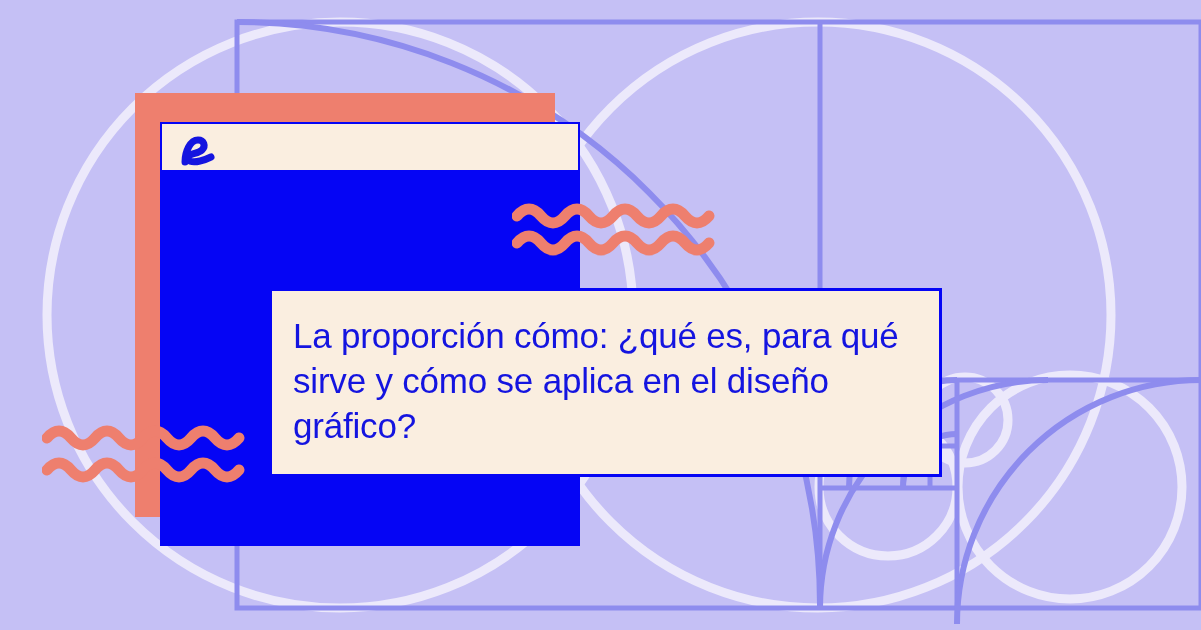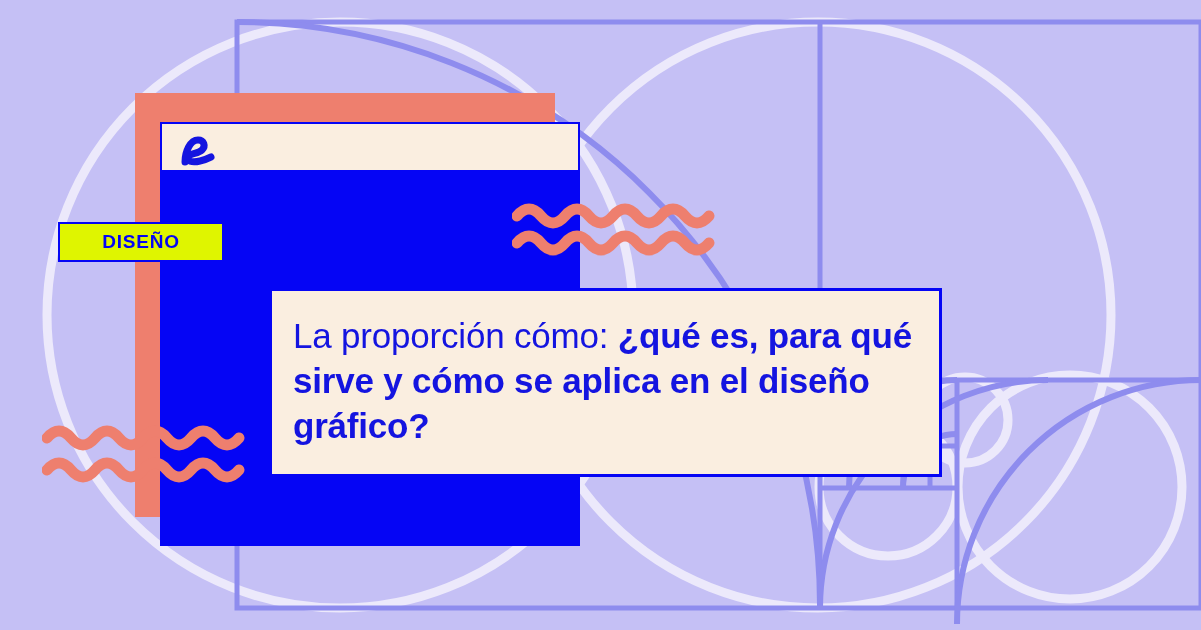--- a/index.html
+++ b/index.html
@@ -107,21 +107,21 @@
     left: 21px;
     top: 22px;
     width: 640px;
     color: #1414e0;
     font-size: 35px;
     line-height: 45px;
     font-family: "Liberation Sans", sans-serif;
     letter-spacing: -0.2px;
   }
   .title-light { font-weight: normal; }
-  .title-bold  { font-weight: bold; }
+  .title-bold  { font-weight: normal; }
 </style>
 </head>
 <body>
 
 <div id="canvas">
 
   <svg id="bg-geometry" viewBox="0 0 1201 630" xmlns="http://www.w3.org/2000/svg">
 
     <g fill="none" stroke="#ece9fb" stroke-width="9">
 
@@ -168,23 +168,20 @@
 
   <div class="blue-panel"></div>
 
   <div class="panel-header">
     <svg class="panel-logo" viewBox="0 0 40 38" xmlns="http://www.w3.org/2000/svg">
       <path d="M 9 32 C 9 22, 14 10, 22 10 C 28 10, 30 16, 26 20
                C 22 24, 14 23, 12 27 C 10 31, 16 33, 24 31 C 29 30, 33 28, 35 27" fill="none" stroke="#1414e0" stroke-width="7" stroke-linecap="round" stroke-linejoin="round"></path>
     </svg>
   </div>
 
-  <div class="badge">
-    <span class="badge-label">DISEÑO</span>
-  </div>
 
   <svg class="squiggle-set squiggle-top" width="210" height="60" viewBox="0 0 210 60" xmlns="http://www.w3.org/2000/svg">
     <g fill="none" stroke="#ee7f6e" stroke-width="11" stroke-linecap="round">
       <path d="M 5 18 Q 17 4, 29 18 T 53 18 T 77 18 T 101 18 T 125 18 T 149 18 T 173 18 T 197 18"></path>
       <path d="M 5 45 Q 17 31, 29 45 T 53 45 T 77 45 T 101 45 T 125 45 T 149 45 T 173 45 T 197 45"></path>
     </g>
   </svg>
 
   <svg class="squiggle-set squiggle-bottom" width="210" height="70" viewBox="0 0 210 70" xmlns="http://www.w3.org/2000/svg">
     <g fill="none" stroke="#ee7f6e" stroke-width="11" stroke-linecap="round">

